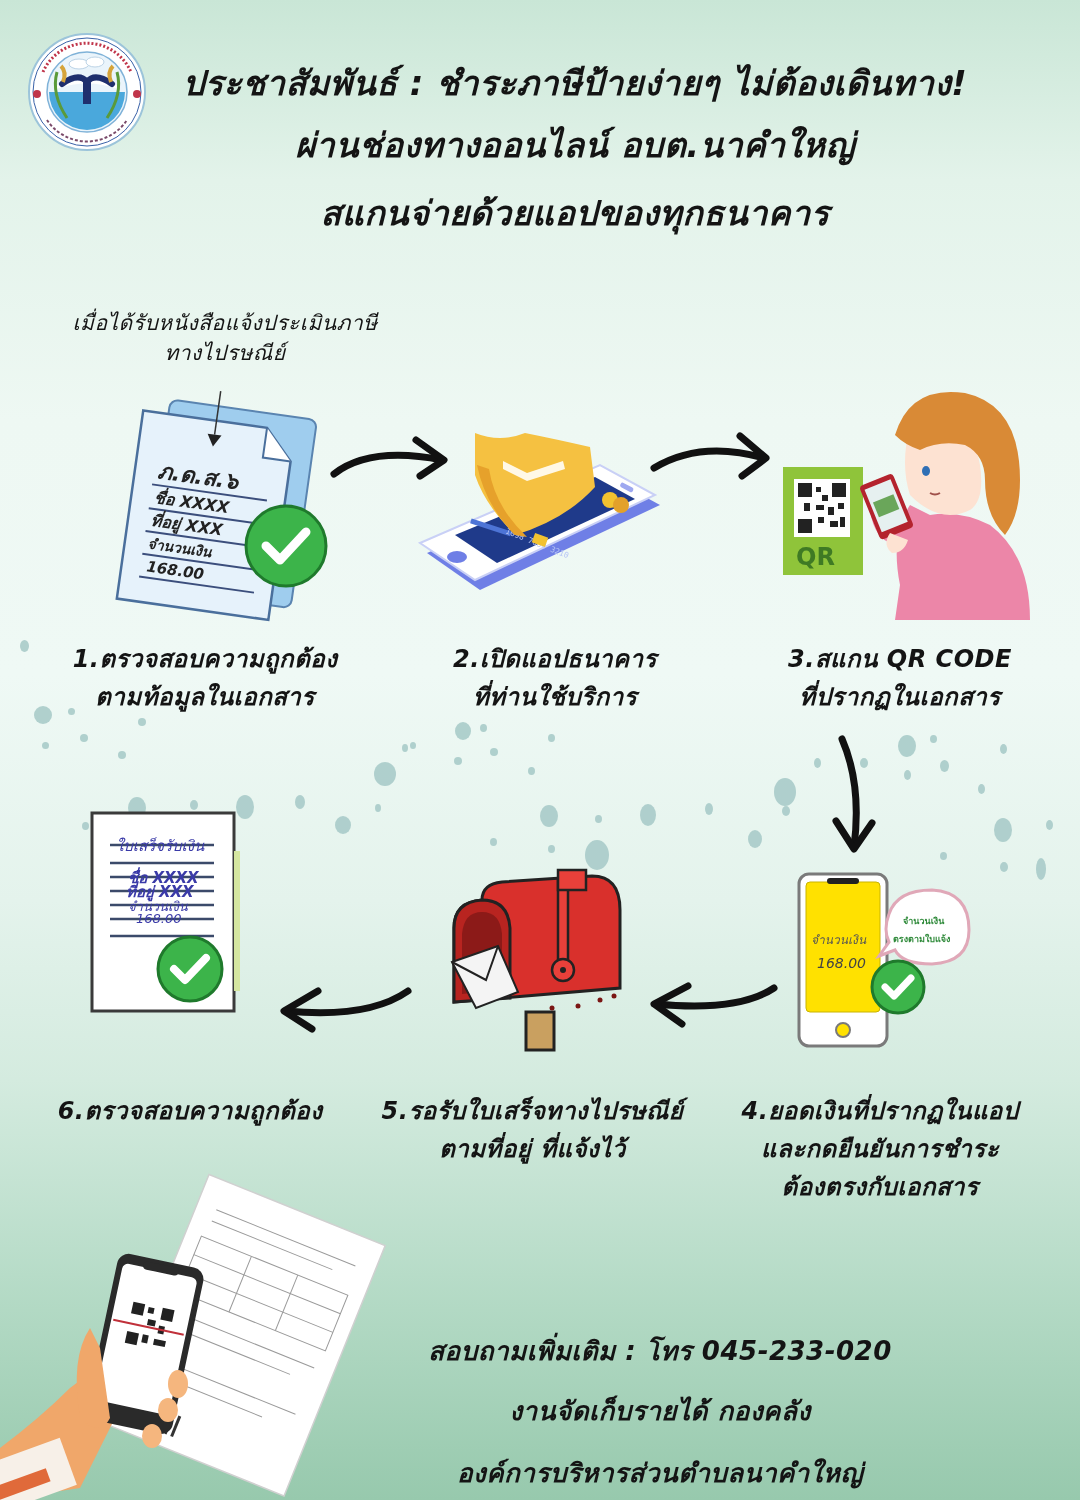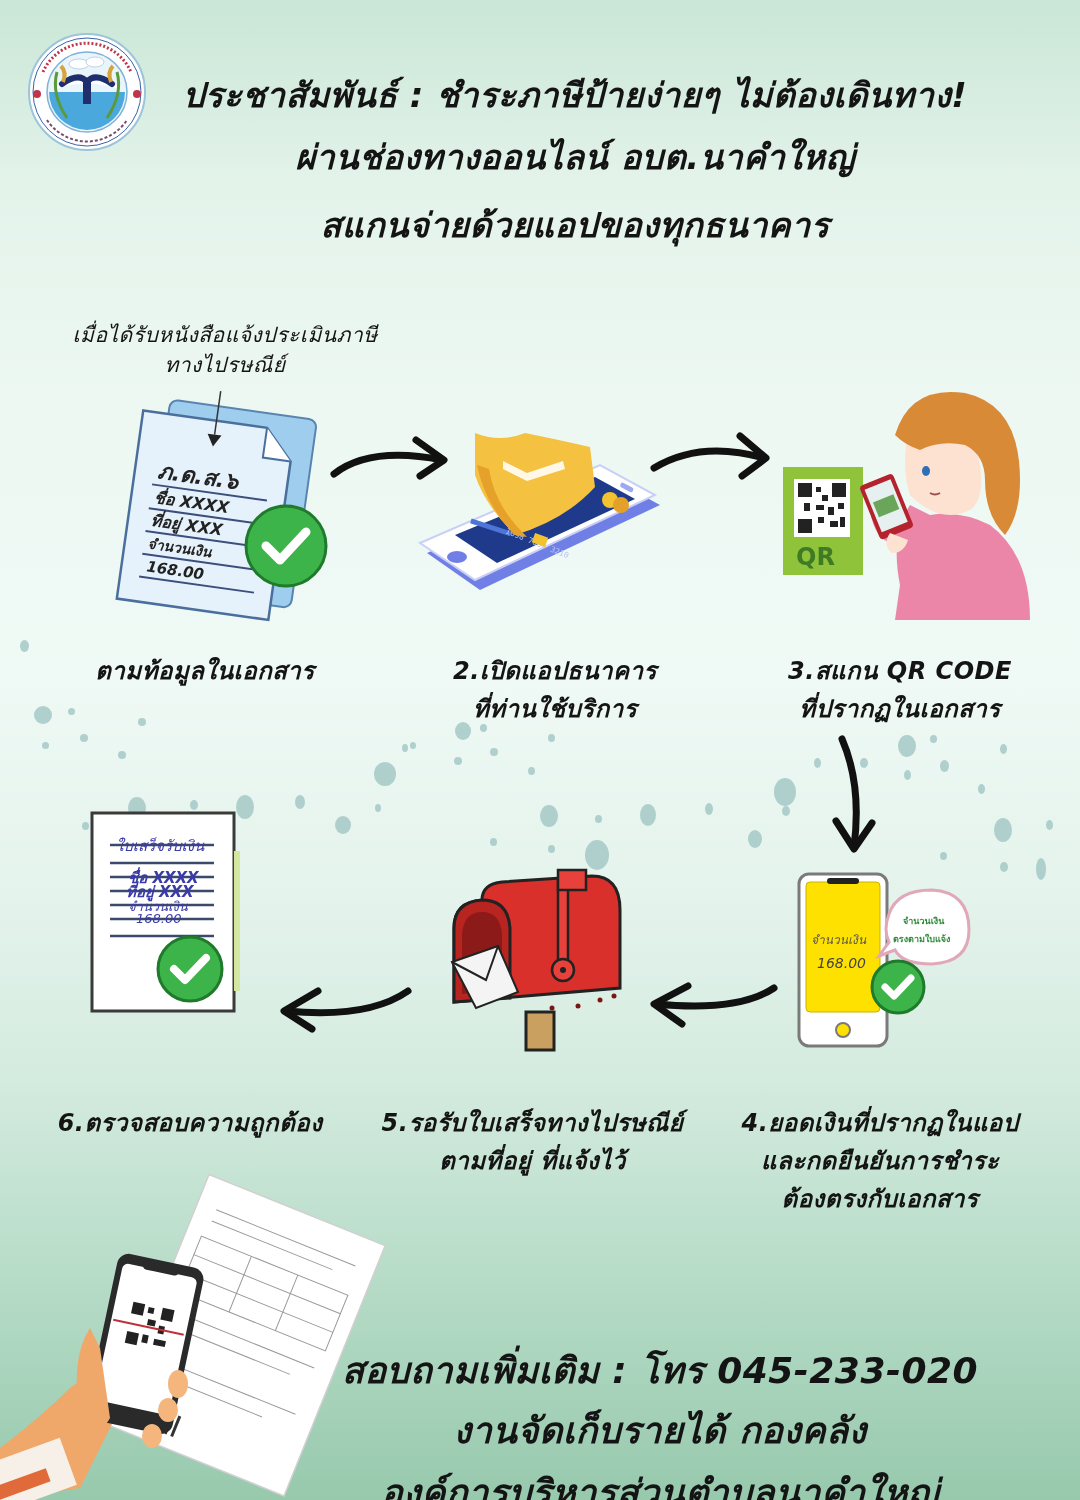--- a/index.html
+++ b/index.html
@@ -10,26 +10,25 @@
       background: linear-gradient(180deg, #c9e6d6 0%, #e3f3ea 12%, #eef8f3 28%, #eff9f5 45%, #e4f3ec 60%, #d4ebdf 72%, #b7dcc8 85%, #97c9ad 100%);
       color: #111;
     }
     .abs { position: absolute; }
     .txt {
       font-style: italic;
       color: #141414;
       text-align: center;
       letter-spacing: 0.5px;
       white-space: nowrap;
-      margin-top: 12px;
     }
     .title-line { font-size: 34px; font-weight: bold; }
     .note { font-size: 21px; line-height: 30px; text-align: center; }
     .step-label { font-size: 24px; font-weight: bold; line-height: 38px; }
-    .footer-line { font-size: 36px; font-weight: bold; }
+    .footer-line { font-size: 26px; font-weight: bold; }
 
     .dots span {
       position: absolute;
       border-radius: 50%;
       background: #a9cbc9;
       opacity: 0.9;
     }
 
     svg { display: block; overflow: visible; }
   </style>
@@ -205,20 +204,21 @@
     <g transform="rotate(-22 108 120)">
       <rect x="88" y="92" width="36" height="58" rx="4" fill="#b4232d"></rect>
       <rect x="92" y="97" width="28" height="46" fill="#e6f0f0"></rect>
       <rect x="95" y="112" width="22" height="16" fill="#6aa65a"></rect>
     </g>
     <path d="M110 148 Q102 160 112 168 Q124 168 128 155" fill="#fde2d2"></path>
   </svg>
 </div>
 
 <div class="abs txt step-label" style="left:40px;top:640px;width:330px;">
+  <div>1.ตรวจสอบความถูกต้อง</div>
   <div>ตามท้อมูลในเอกสาร</div>
 </div>
 <div class="abs txt step-label" style="left:405px;top:640px;width:300px;">
   <div>2.เปิดแอปธนาคาร</div>
   <div>ที่ท่านใช้บริการ</div>
 </div>
 <div class="abs txt step-label" style="left:750px;top:640px;width:300px;">
   <div>3.สแกน QR CODE</div>
   <div>ที่ปรากฏในเอกสาร</div>
 </div>

